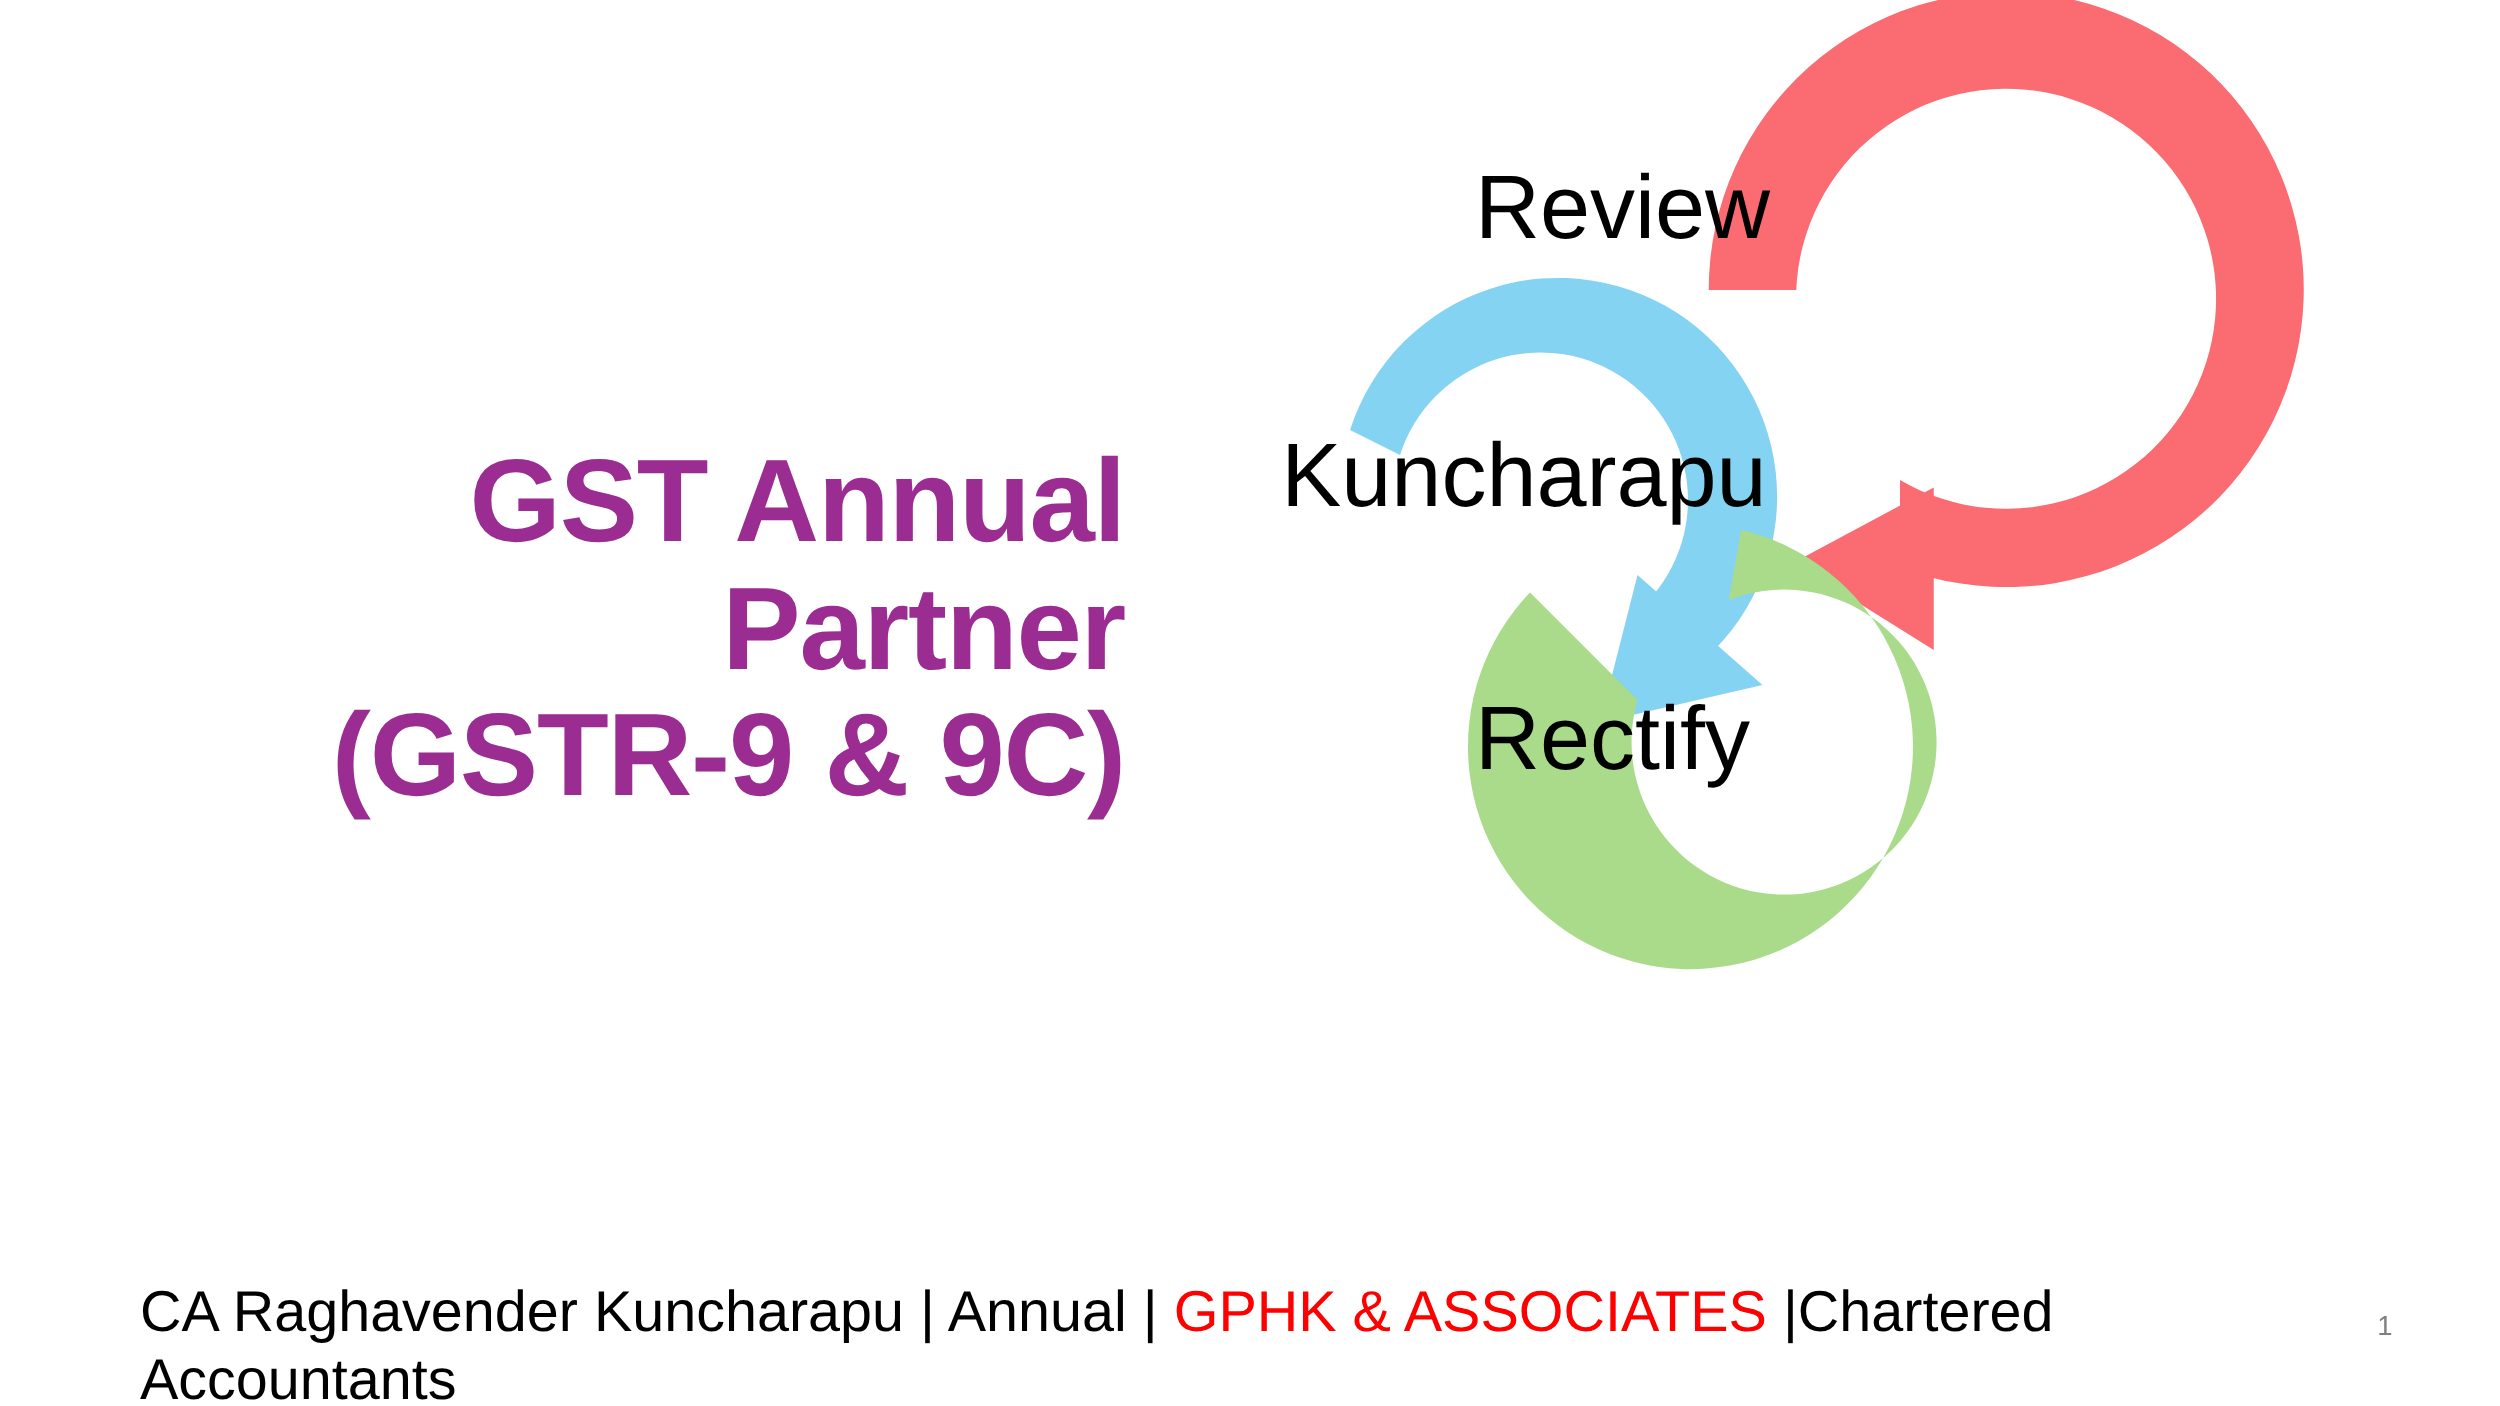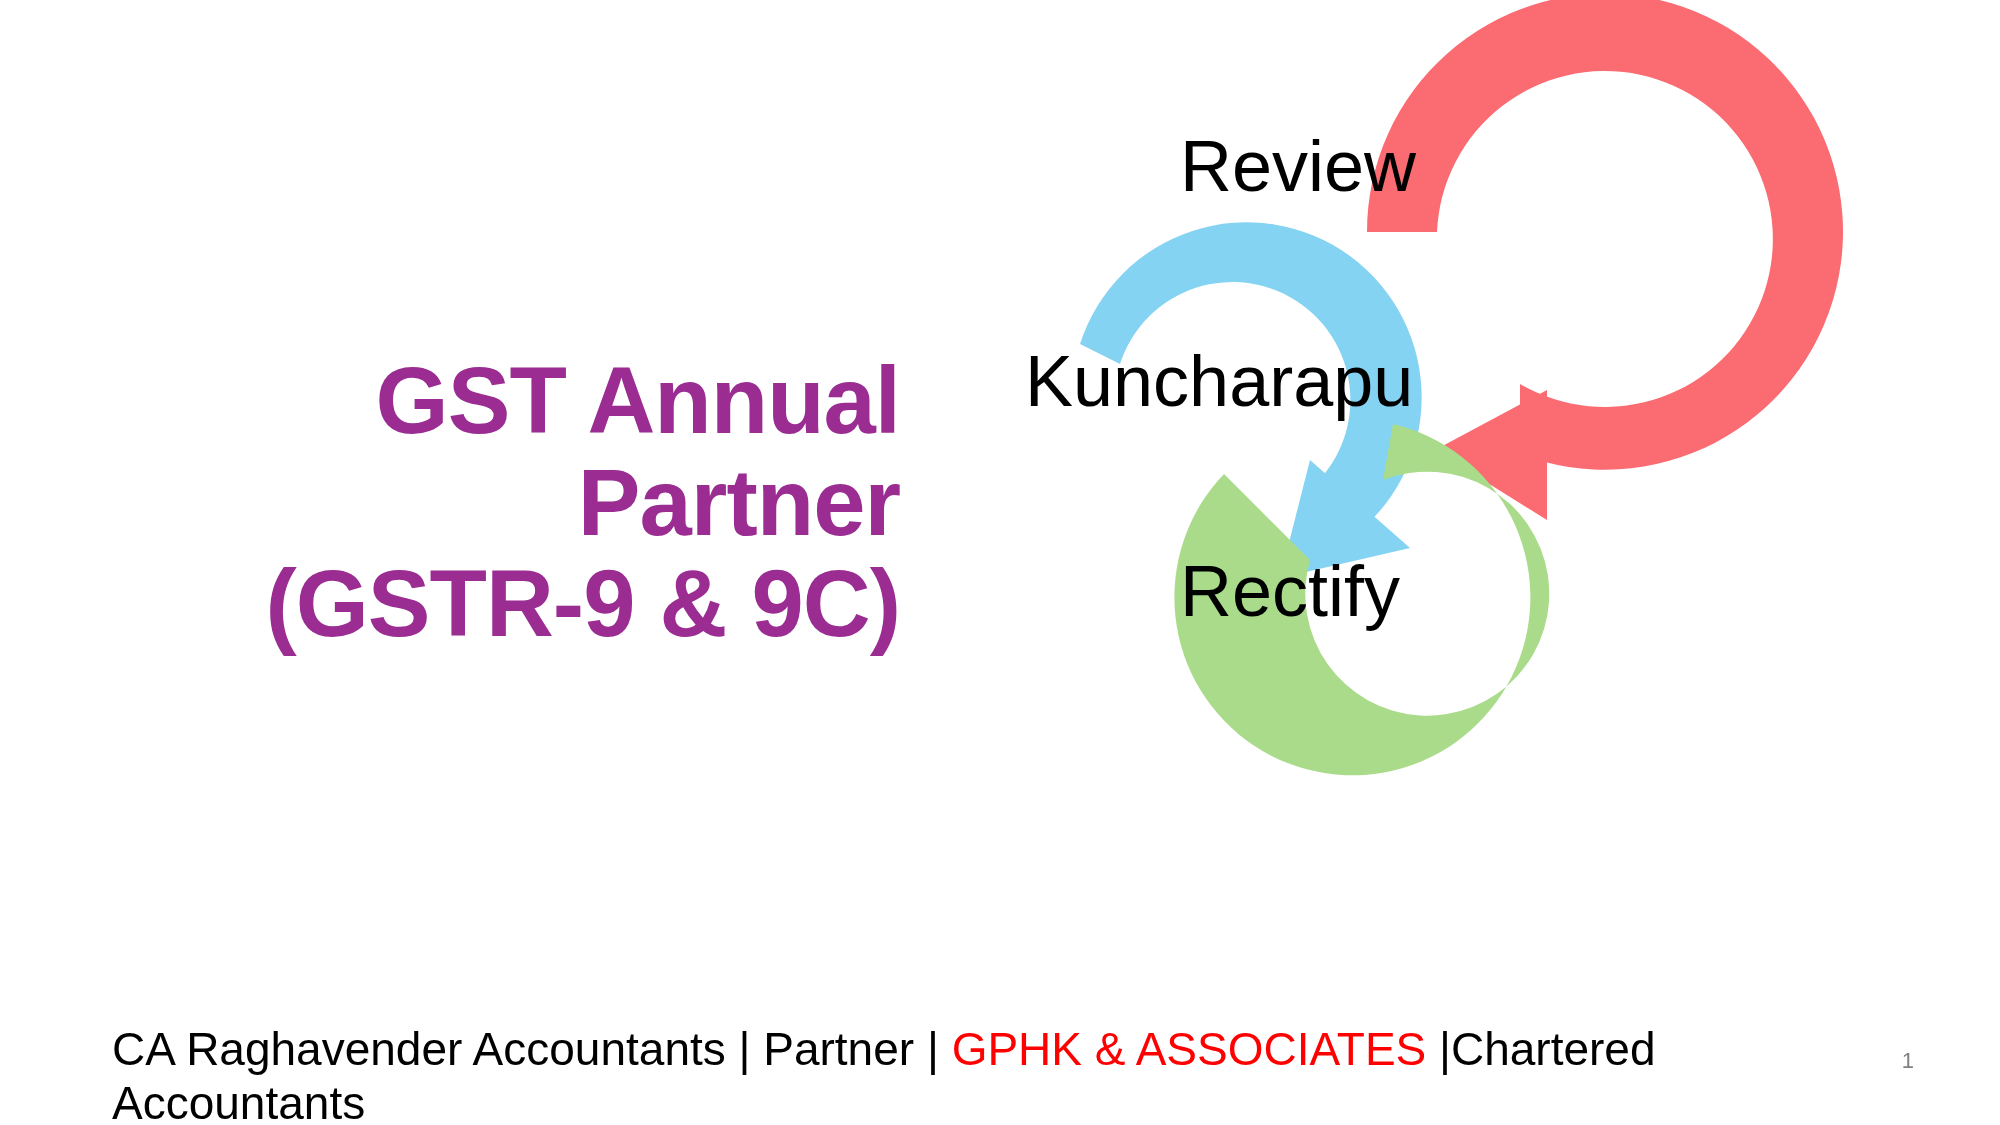--- a/index.html
+++ b/index.html
@@ -133,17 +133,17 @@
           Z"></path>
       </g>
 
     </svg>
 
     <span class="cycle-label" id="label-review">Review</span>
     <span class="cycle-label" id="label-reconcile">Kuncharapu</span>
     <span class="cycle-label" id="label-rectify">Rectify</span>
   </div>
 
-  <div id="footer"><span>CA Raghavender Accountants | Partner | </span><span class="accent">GPHK &amp; ASSOCIATES</span><span> |Chartered</span><br><span>Accountants</span></div>
+  <div id="footer"><span>CA Raghavender Kuncharapu | Annual | </span><span class="accent">GPHK &amp; ASSOCIATES</span><span> |Chartered</span><br><span>Accountants</span></div>
 
   <div id="page-number">1</div>
 
 </div>
 
 </body></html>

